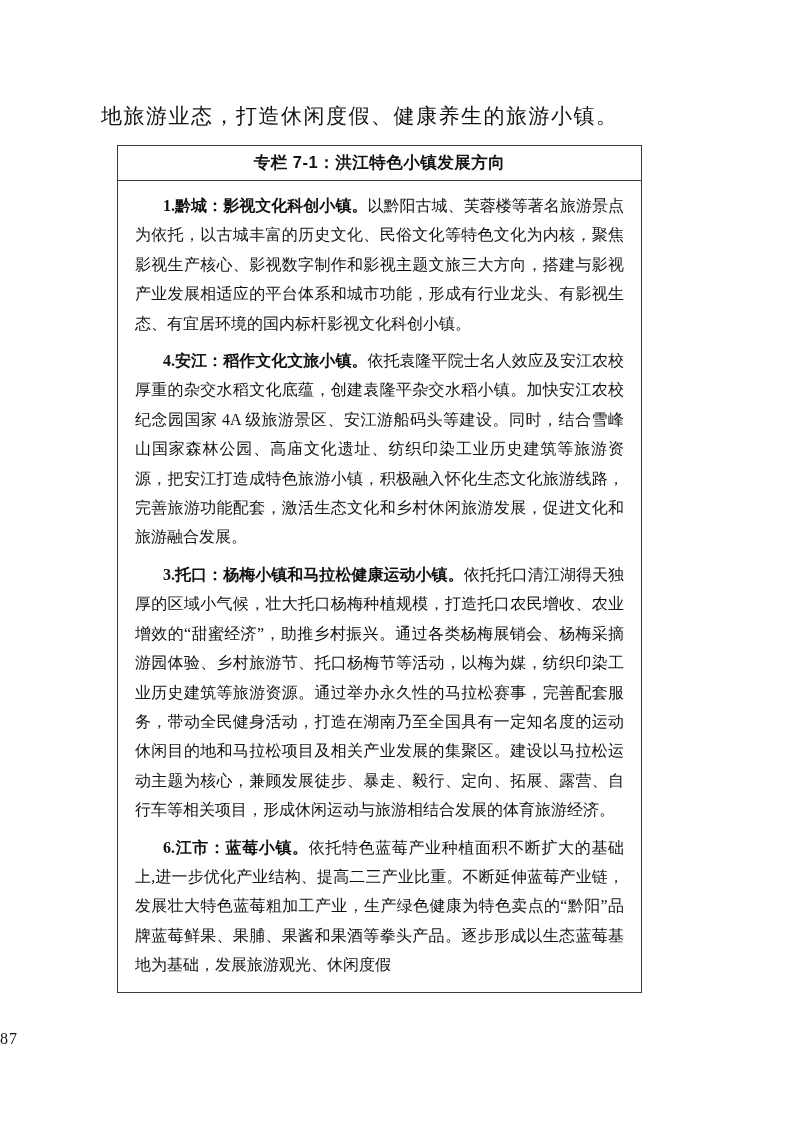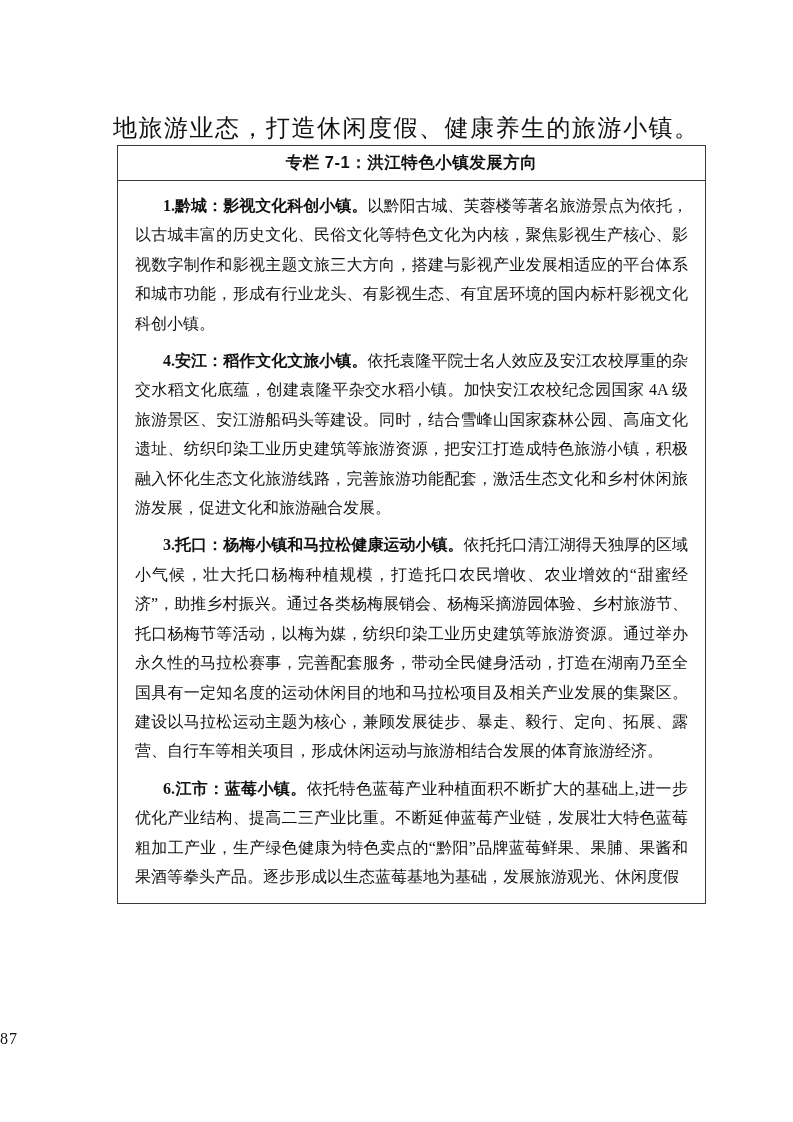--- a/index.html
+++ b/index.html
@@ -10,30 +10,30 @@
     background: #ffffff;
     font-family: "Liberation Serif", "DejaVu Serif", serif;
     color: #121212;
     overflow: hidden;
   }
   .intro {
     position: absolute;
     left: 97px;
     top: 97px;
     width: 615px;
-    font-size: 24px;
+    font-size: 21px;
     line-height: 30px;
     letter-spacing: 1.5px;
-    margin: 16px;
+    margin: 4px;
   }
   .panel {
     position: absolute;
     left: 117px;
     top: 145px;
-    width: 589px;
+    width: 525px;
     box-sizing: border-box;
     border: 1.6px solid #3b3b3b;
     background: #ffffff;
   }
   .panel-title {
     box-sizing: border-box;
     height: 35px;
     line-height: 33px;
     text-align: center;
     font-family: "Liberation Sans", "DejaVu Sans", sans-serif;

